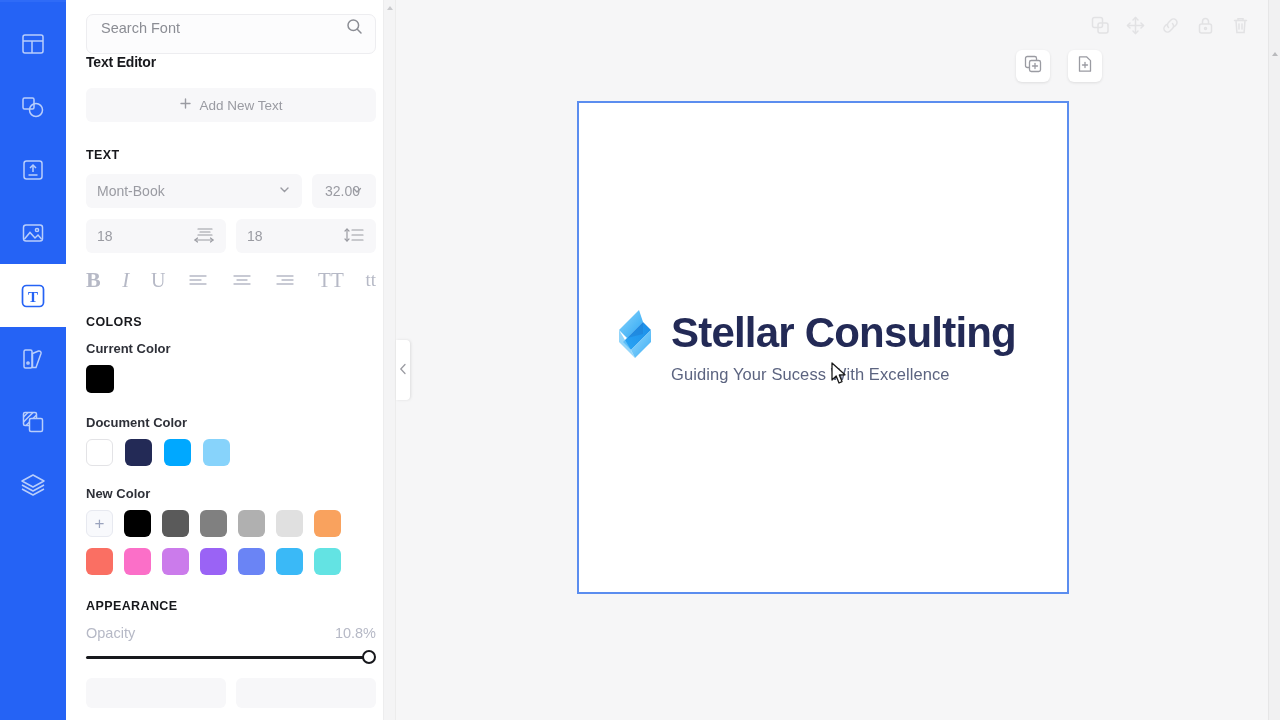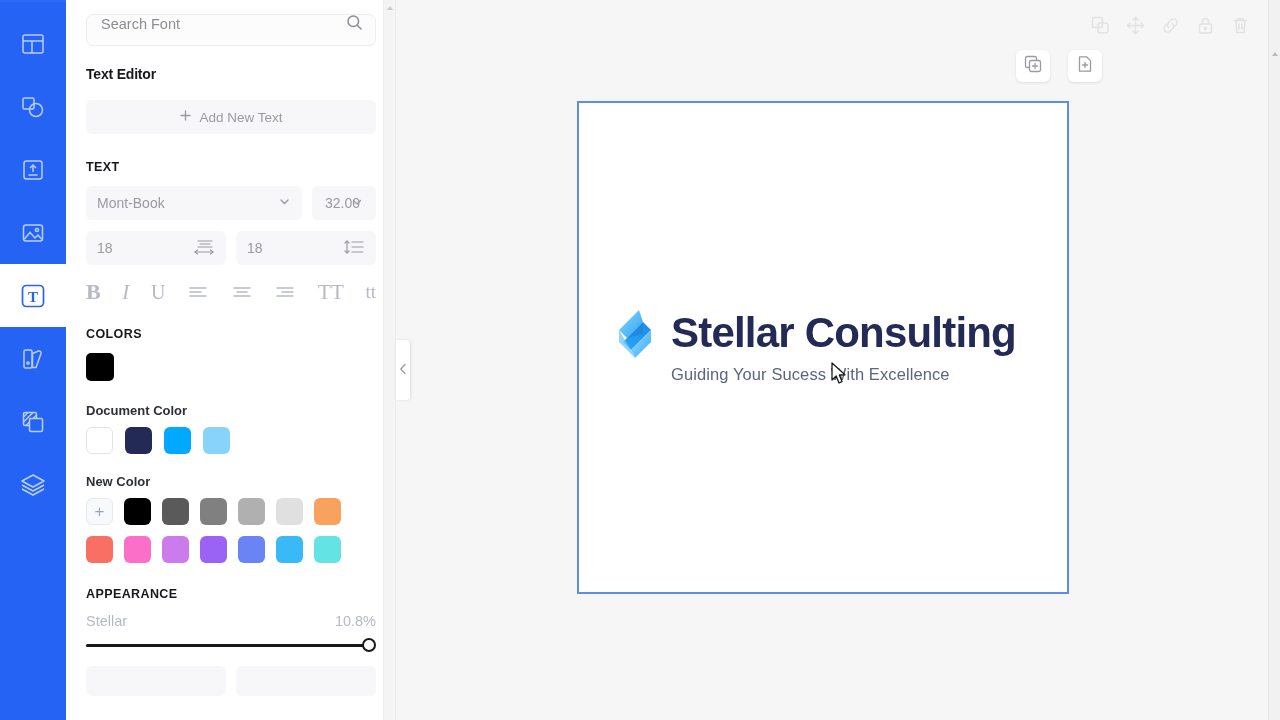--- a/index.html
+++ b/index.html
@@ -36,27 +36,26 @@
     background: #ffffff;
     position: relative;
     flex: 0 0 330px;
     border-right: 1px solid #ececec;
     padding: 0 0 0 0;
     overflow: hidden;
   }
   .panel-inner { padding: 14px 20px 0 20px; width: 330px; }
 
   .search-box {
-    height: 32px;
+    height: 40px;
     border: 1px solid #ededf0;
     border-radius: 7px;
     background: #fcfcfd;
     display: flex; align-items: center;
     padding: 0 12px 12px 14px;
-    margin-bottom: 20px;
   }
   .search-box input {
     border: 0; outline: 0; background: transparent;
     flex: 1; font-size: 14.5px; color: #6f7076;
     font-family: "Liberation Sans", sans-serif;
   }
   .search-box input::placeholder { color: #8b8d94; }
 
   .panel-title {
     font-size: 14px; font-weight: bold; color: #17181c;
@@ -414,20 +413,21 @@
               <line x1="8" y1="8" x2="19" y2="8"></line>
               <line x1="3" y1="12" x2="19" y2="12"></line>
           </svg>
         </span>
         <span class="fmt fmt-tt">TT</span>
         <span class="fmt fmt-tt2">tt</span>
       </div>
 
       <div class="section-label">COLORS</div>
 
+      <div class="sub-label">Current Color</div>
       <div class="current-swatch" style="background: rgb(0, 0, 0);"></div>
 
       <div class="sub-label">Document Color</div>
       <div class="swatch-row">
         <div class="swatch bordered" style="background: rgb(255, 255, 255);"></div>
         <div class="swatch" style="background: rgb(35, 42, 86);"></div>
         <div class="swatch" style="background: rgb(0, 168, 255);"></div>
         <div class="swatch" style="background: rgb(135, 211, 251);"></div>
       </div>
 
@@ -445,21 +445,21 @@
         <div class="swatch" style="background: rgb(203, 123, 235);"></div>
         <div class="swatch" style="background: rgb(154, 99, 245);"></div>
         <div class="swatch" style="background: rgb(106, 132, 245);"></div>
         <div class="swatch" style="background: rgb(58, 185, 247);"></div>
         <div class="swatch" style="background: rgb(99, 227, 227);"></div>
       </div>
 
       <div class="section-label">APPEARANCE</div>
 
       <div class="opacity-head">
-        <span class="opacity-label">Stellar</span>
+        <span class="opacity-label">Opacity</span>
         <span class="opacity-value">10.8%</span>
       </div>
       <div class="slider">
         <div class="slider-track"></div>
         <div class="slider-knob"></div>
       </div>
 
       <div class="bottom-fields">
         <div class="bottom-field"></div>
         <div class="bottom-field"></div>

